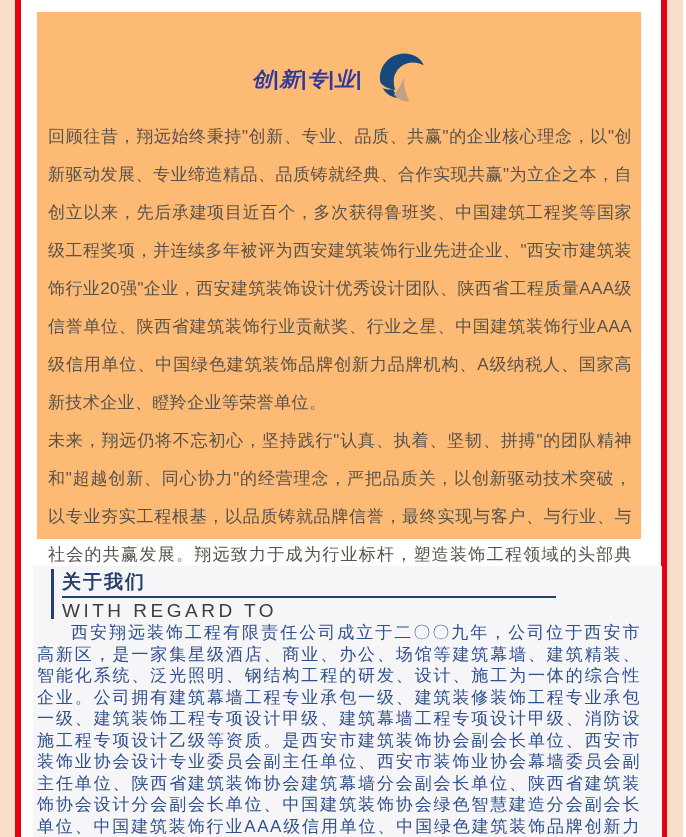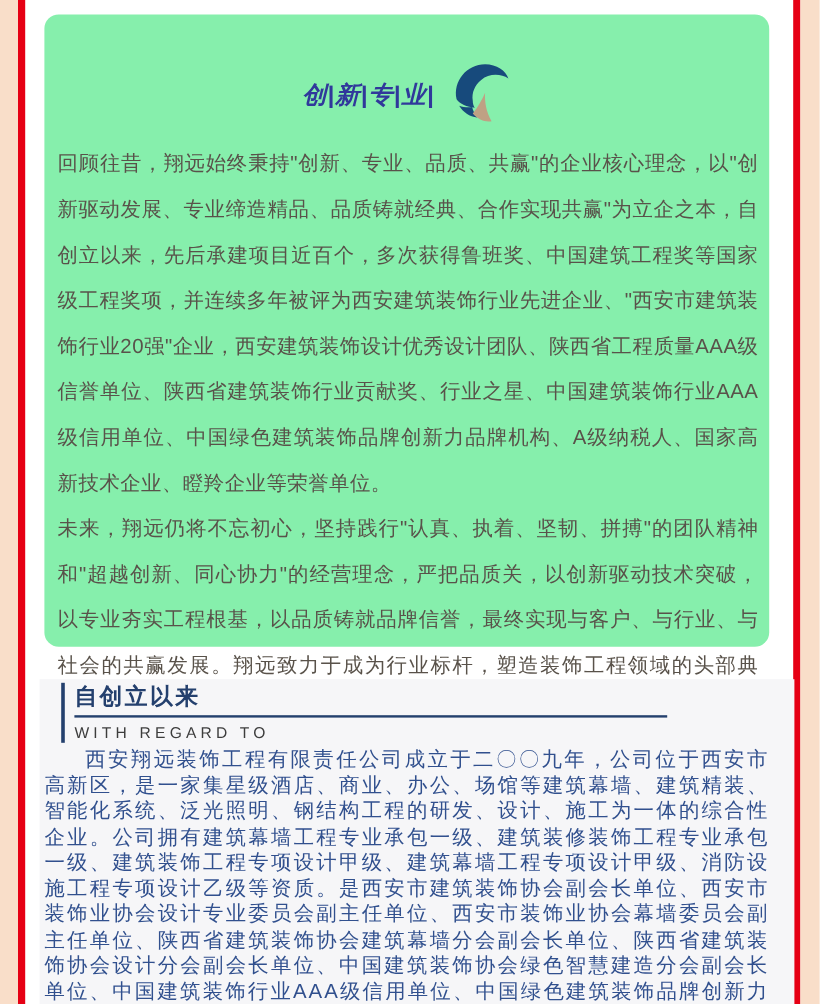--- a/index.html
+++ b/index.html
@@ -14,21 +14,21 @@
   
   .edge{position:absolute;top:0;bottom:0;}
   .edge-left-peach{left:0;width:15px;background:#f9dec9;}
   .edge-left-red{left:15px;width:6px;background:#e60014;}
   .edge-right-red{right:19px;width:6px;background:#e60014;}
   .edge-right-peach{right:3px;width:16px;background:#f9dec9;}
 
   
   .intro-panel{
     position:absolute;left:37px;top:12px;width:604px;height:527px;
-    background:#86efac;border-radius:12px;box-sizing:border-box;
+    background:#fdba74;border-radius:0;box-sizing:border-box;
     padding:34px 9px 0 11px;
   }
   .brand-row{
     display:flex;align-items:center;justify-content:center;
     gap:12px;height:66px;margin-bottom:6px;
   }
   .brand-text{
     color:#30389b;font-weight:bold;font-style:italic;
     font-size:20px;letter-spacing:1px;white-space:nowrap;
   }
@@ -48,21 +48,21 @@
   .about-head{
     margin-left:14px;border-left:3px solid #24406e;
     padding-left:8px;
   }
   .about-title{
     margin:0;font-size:19px;line-height:25px;font-weight:bold;
     color:#24406e;letter-spacing:2px;
   }
   .about-rule{height:2px;background:#24406e;width:494px;margin:2px 0 4px;}
   .about-sub{
-    font-size:13px;line-height:17px;letter-spacing:3.5px;color:#3d3d3d;
+    font-size:19px;line-height:17px;letter-spacing:3.5px;color:#3d3d3d;
   }
   .about-body{
     margin:3px 0 0;font-size:17px;line-height:21.5px;
     letter-spacing:1.6px;color:#31508e;text-align:justify;
     text-indent:2em;
   }
 </style>
 </head>
 <body>
 
@@ -84,20 +84,20 @@
           <path d="M 56,52 C 55,66 58,82 66,96 C 55,98 44,92 37,84 C 45,74 52,62 56,52 Z" fill="#bfa184"></path>
         </svg>
       </span>
     </div>
     <p class="intro-p">回顾往昔，翔远始终秉持"创新、专业、品质、共赢"的企业核心理念，以"创新驱动发展、专业缔造精品、品质铸就经典、合作实现共赢"为立企之本，自创立以来，先后承建项目近百个，多次获得鲁班奖、中国建筑工程奖等国家级工程奖项，并连续多年被评为西安建筑装饰行业先进企业、"西安市建筑装饰行业20强"企业，西安建筑装饰设计优秀设计团队、陕西省工程质量AAA级信誉单位、陕西省建筑装饰行业贡献奖、行业之星、中国建筑装饰行业AAA级信用单位、中国绿色建筑装饰品牌创新力品牌机构、A级纳税人、国家高新技术企业、瞪羚企业等荣誉单位。</p>
     <p class="intro-p">未来，翔远仍将不忘初心，坚持践行"认真、执着、坚韧、拼搏"的团队精神和"超越创新、同心协力"的经营理念，严把品质关，以创新驱动技术突破，以专业夯实工程根基，以品质铸就品牌信誉，最终实现与客户、与行业、与社会的共赢发展。翔远致力于成为行业标杆，塑造装饰工程领域的头部典范。</p>
   </section>
 
   <section class="about-panel">
     <div class="about-head">
-      <h2 class="about-title">自创立以来</h2>
+      <h2 class="about-title">关于我们</h2>
       <div class="about-rule"></div>
       <div class="about-sub">WITH REGARD TO</div>
     </div>
     <p class="about-body">西安翔远装饰工程有限责任公司成立于二〇〇九年，公司位于西安市高新区，是一家集星级酒店、商业、办公、场馆等建筑幕墙、建筑精装、智能化系统、泛光照明、钢结构工程的研发、设计、施工为一体的综合性企业。公司拥有建筑幕墙工程专业承包一级、建筑装修装饰工程专业承包一级、建筑装饰工程专项设计甲级、建筑幕墙工程专项设计甲级、消防设施工程专项设计乙级等资质。是西安市建筑装饰协会副会长单位、西安市装饰业协会设计专业委员会副主任单位、西安市装饰业协会幕墙委员会副主任单位、陕西省建筑装饰协会建筑幕墙分会副会长单位、陕西省建筑装饰协会设计分会副会长单位、中国建筑装饰协会绿色智慧建造分会副会长单位、中国建筑装饰行业AAA级信用单位、中国绿色建筑装饰品牌创新力品牌机构、A级纳税人、国家高新技术企业、瞪羚企业、等荣誉单位</p>
   </section>
 
 </div>
 
 </body></html>

